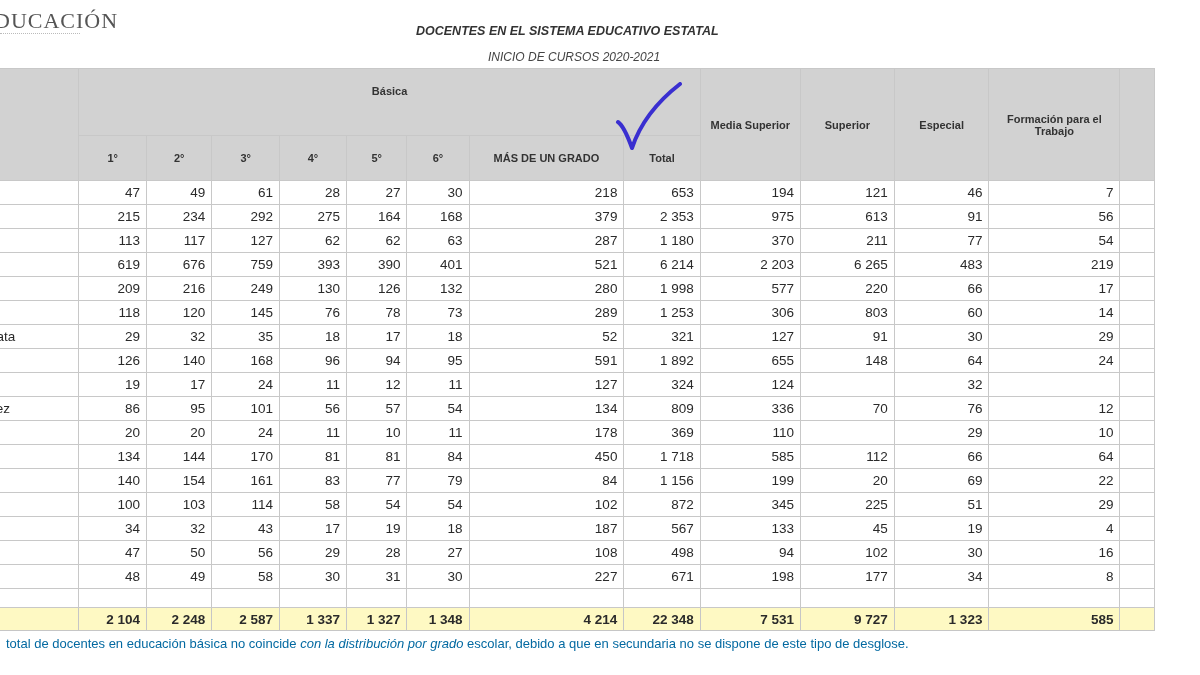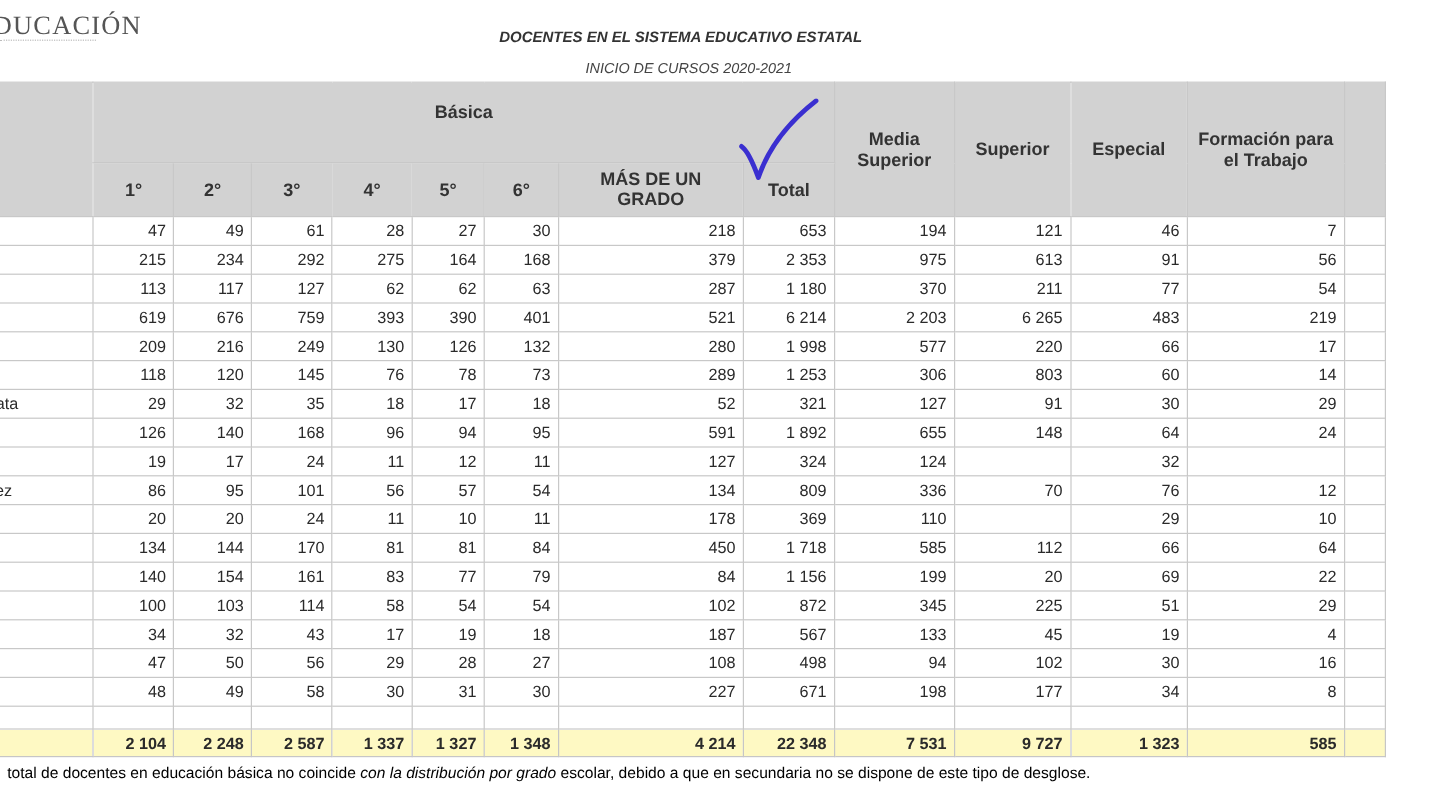--- a/index.html
+++ b/index.html
@@ -13,29 +13,29 @@
     border-top: 1px dotted #bbb; }
   .title { position: absolute; left: 0; width: 1200px; text-align: center; font-weight: bold; }
   .title1 { top: 24px; left: 0; width: 1200px; font-size: 12.5px; color: #333; padding-left: 0; }
   .title1 span, .title2 span { position: absolute; font-style: italic; }
   .title2 { top: 50px; font-size: 12px; font-weight: normal; color: #444; }
 
   table { position: absolute; left: -45px; top: 68px; border-collapse: collapse;
     table-layout: fixed; font-size: 13.5px; }
   td, th { border: 1px solid #c8c8c8; padding: 0 6px; height: 23px; text-align: right;
     white-space: nowrap; overflow: hidden; }
-  thead th { background: #d2d2d2; font-weight: bold; color: #333; text-align: center; font-size: 15px; }
+  thead th { background: #d2d2d2; font-weight: bold; color: #333; text-align: center; font-size: 11px; }
   thead tr.h1 th { height: 50px; }
   thead tr.h2 th { height: 44px; }
   tbody td { background: #fff; }
   td.name { text-align: left; }
   tr.total td { background: #fef9c3; font-weight: bold; height: 22px; border-color: #c6c6c6; }
   tr.spacer td { height: 18px; }
   .check { position: absolute; left: 614px; top: 82px; width: 70px; height: 72px; }
-  .footnote { position: absolute; left: 6px; top: 636px; font-size: 13px; color: #000000; white-space: nowrap; }
+  .footnote { position: absolute; left: 6px; top: 636px; font-size: 13px; color: #0369a1; white-space: nowrap; }
   .footnote i { font-style: italic; }
 </style>
 </head>
 <body>
 
 <div class="logo">DUCACIÓN</div>
 <div class="logo-sub"></div>
 
 <div class="title title1">
   <span style="left:416px;">DOCENTES EN EL SISTEMA EDUCATIVO ESTATAL</span>

